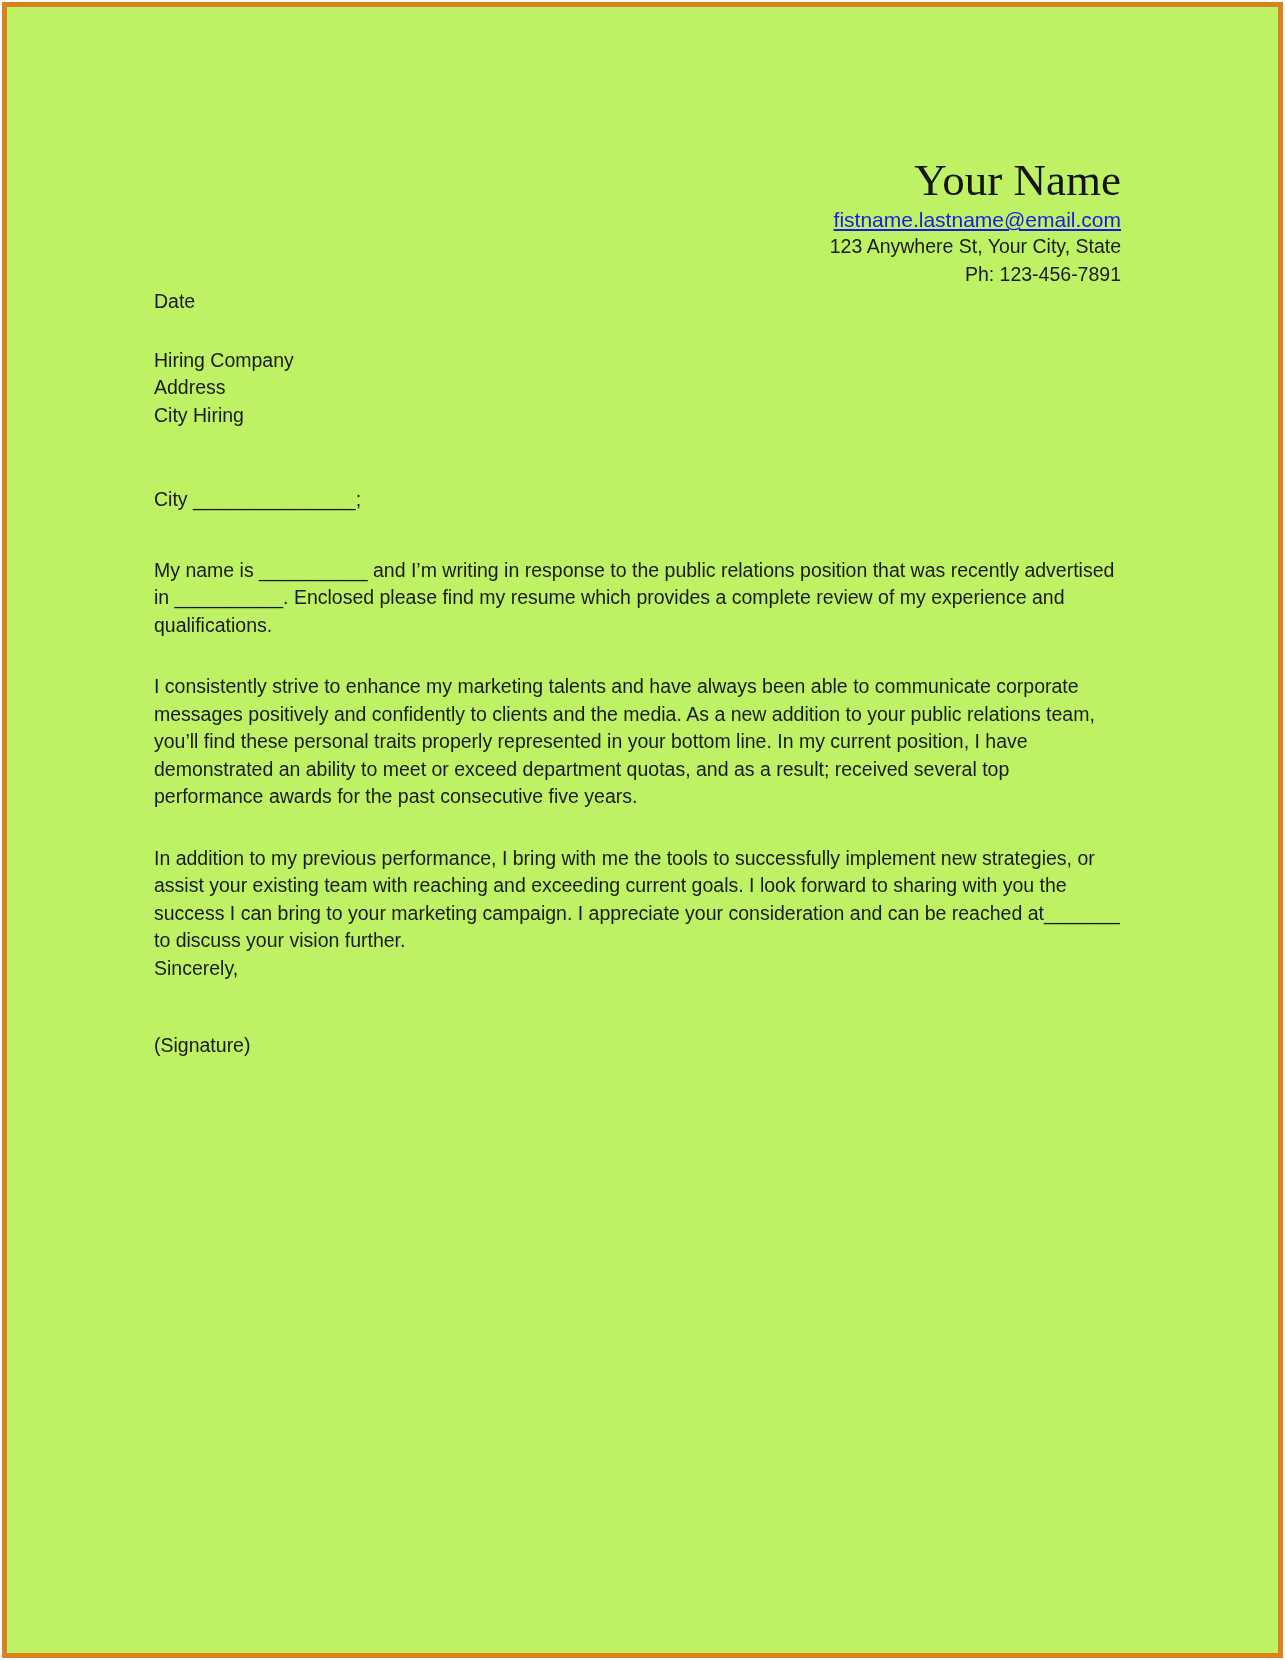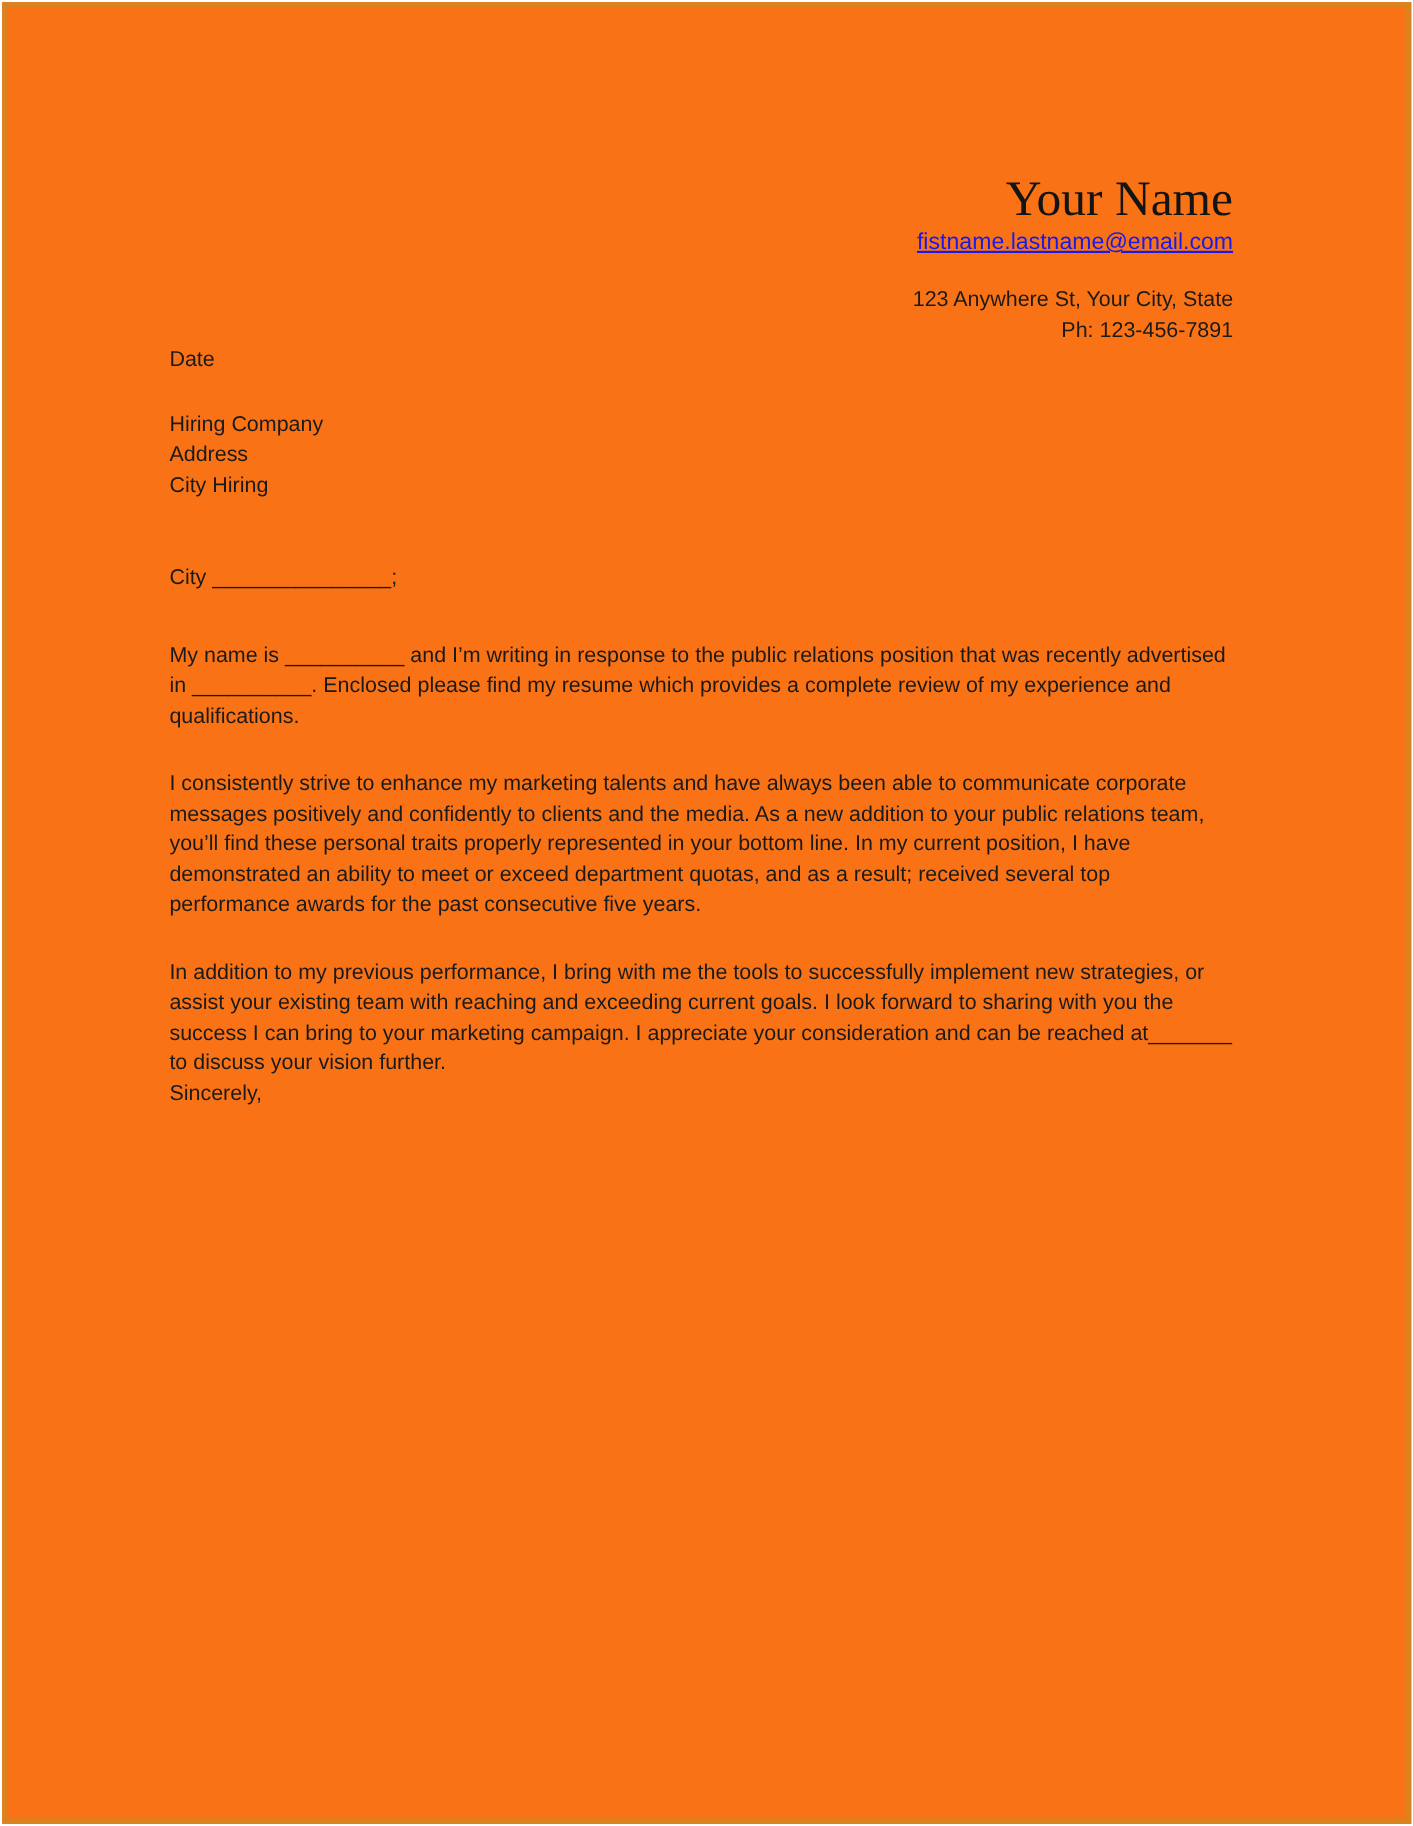--- a/index.html
+++ b/index.html
@@ -9,21 +9,21 @@
     position: relative;
     background: #ffffff;
     font-family: "Liberation Sans", sans-serif;
     color: #1a1a1a;
   }
   .page {
     position: absolute;
     top: 2px; left: 2px; right: 2px; bottom: 2px;
     border: 5px solid #D9821E;
     box-sizing: border-box;
-    background: #f97316;
+    background: #bef264;
     overflow: hidden;
   }
   .content {
     padding: 0 157px 0 147px;
   }
   .header {
     padding-top: 146px;
     text-align: right;
   }
   .sender-name {
@@ -37,21 +37,20 @@
     font-size: 21px;
     line-height: 26px;
     text-align: right;
   }
   .sender-email a {
     color: #1A1AE8;
     text-decoration: underline;
     cursor: pointer;
   }
   .sender-address {
-    margin-top: 26px;
     font-size: 19.5px;
     line-height: 27.5px;
   }
   .body-text, .date, .recipient, .salutation, .body-para, .sincerely, .signature {
     font-size: 19.5px;
     line-height: 27.5px;
   }
   .date { }
   .recipient { margin-top: 31px; }
   .salutation { margin-top: 57px; }
@@ -88,15 +87,16 @@
     <div class="salutation">City _______________;</div>
 
     <p class="body-para first">My name is __________ and I’m writing in response to the public relations position that was recently advertised in __________. Enclosed please find my resume which provides a complete review of my experience and qualifications.</p>
 
     <p class="body-para">I consistently strive to enhance my marketing talents and have always been able to communicate corporate messages positively and confidently to clients and the media. As a new addition to your public relations team, you’ll find these personal traits properly represented in your bottom line. In my current position, I have demonstrated an ability to meet or exceed department quotas, and as a result; received several top performance awards for the past consecutive five years.</p>
 
     <p class="body-para">In addition to my previous performance, I bring with me the tools to successfully implement new strategies, or assist your existing team with reaching and exceeding current goals. I look forward to sharing with you the success I can bring to your marketing campaign. I appreciate your consideration and can be reached at_______ to discuss your vision further.</p>
 
     <div class="sincerely">Sincerely,</div>
 
+    <div class="signature">(Signature)</div>
 
   </div>
 </div>
 
 </body></html>

